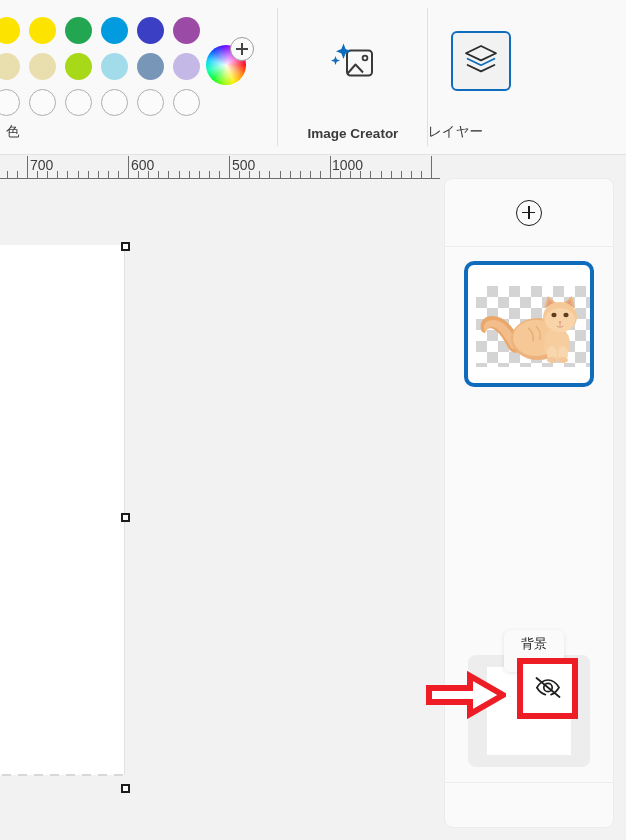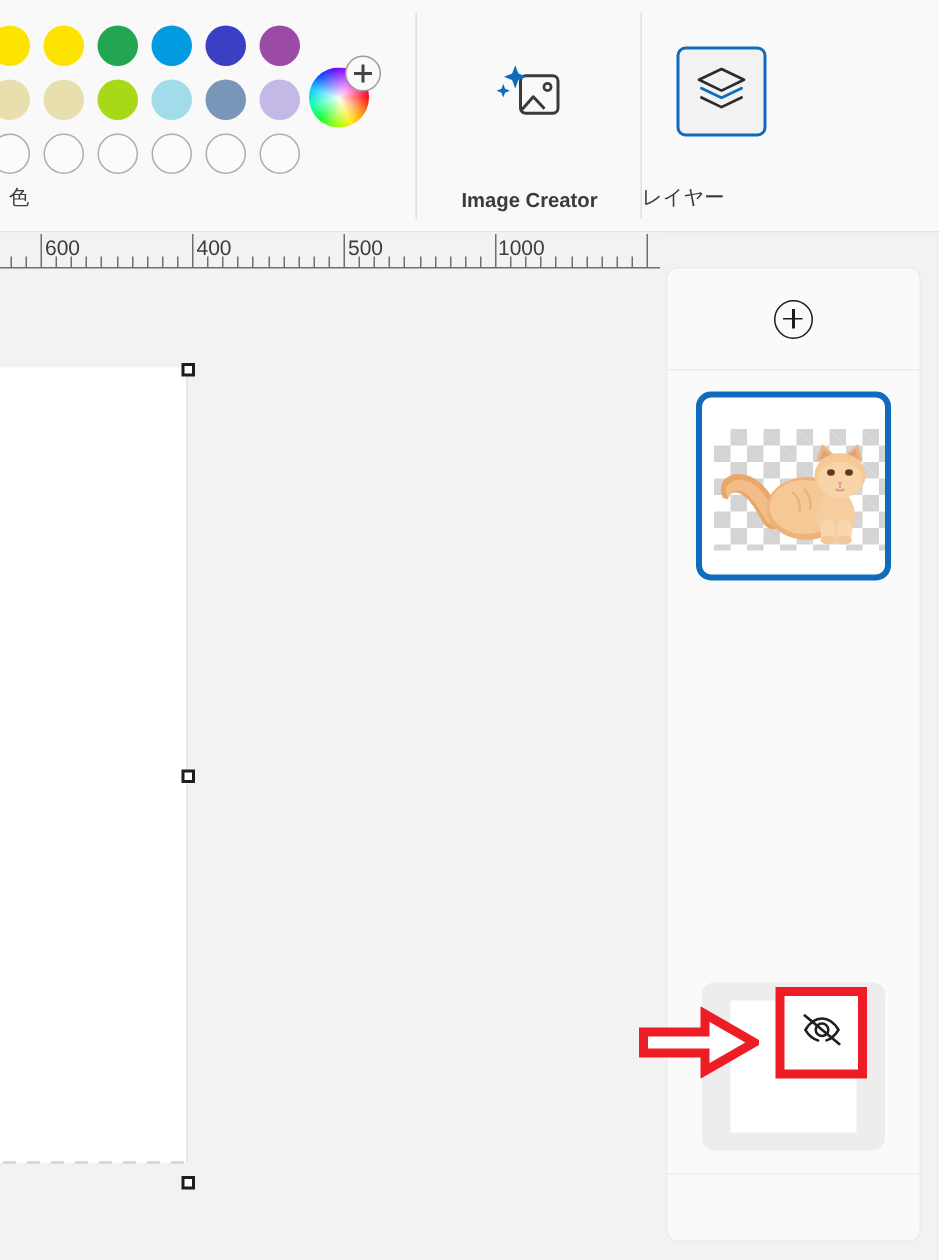--- a/index.html
+++ b/index.html
@@ -452,22 +452,22 @@
       <div class="tick minor" style="left: 360px;"></div>
       <div class="tick minor" style="left: 370px;"></div>
       <div class="tick minor" style="left: 381px;"></div>
       <div class="tick minor" style="left: 391px;"></div>
       <div class="tick minor" style="left: 401px;"></div>
       <div class="tick minor" style="left: 411px;"></div>
       <div class="tick minor" style="left: 421px;"></div>
       <div class="tick major" style="left: 431px;"></div>
     </div>
   <div id="ruler-labels">
-      <div class="ruler-num static-txt" style="left: 30px;">600</div>
-      <div class="ruler-num static-txt" style="left: 131px;">400</div>
+      <div class="ruler-num static-txt" style="left: 30px;">700</div>
+      <div class="ruler-num static-txt" style="left: 131px;">600</div>
       <div class="ruler-num static-txt" style="left: 232px;">500</div>
       <div class="ruler-num static-txt" style="left: 332px;">1000</div>
     </div>
 </div>
 
 <div id="canvas-area">
   <div id="canvas-sheet"></div>
   <div id="sel-right"></div>
   <div id="sel-bottom"></div>
   <div class="handle" id="handle-tr"></div>
@@ -517,20 +517,23 @@
   </div>
 
   <div id="panel-footer"></div>
 </div>
 
 <div id="layer-bg-wrap">
   <div id="layer-bg">
     <div id="layer-bg-inner"></div>
   </div>
 
+  <div id="bg-tooltip">
+    <span>背景</span>
+  </div>
 
   <div id="visibility-toggle" style="border-color: rgb(238, 28, 37);">
     <span>
       <svg width="30" height="26" viewBox="0 0 30 26" fill="none">
         <path d="M4 13.5 C7 8.5 11 6 15 6 C19 6 23 8.5 26 13.5 C23.8 17.2 21 19.6 18 20.6" stroke="#1f1f1f" stroke-width="1.7" fill="none" stroke-linecap="round"></path>
         <path d="M12.4 20.6 C9.2 19.8 6.2 17.5 4 13.8" stroke="#1f1f1f" stroke-width="1.7" fill="none" stroke-linecap="round"></path>
         <circle cx="15" cy="13.5" r="4.2" stroke="#1f1f1f" stroke-width="1.7" fill="none"></circle>
         <path d="M3.5 4 L26.5 23" stroke="#1f1f1f" stroke-width="1.8" stroke-linecap="round"></path>
       </svg>
     </span>

